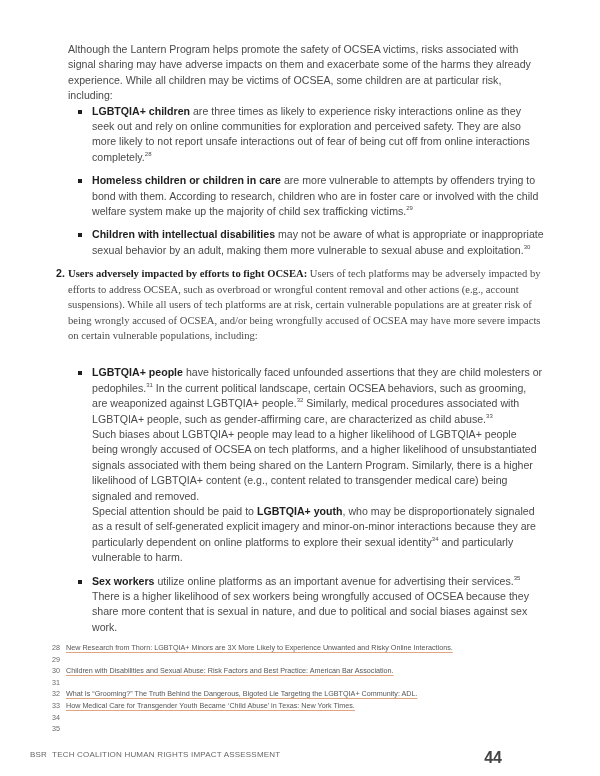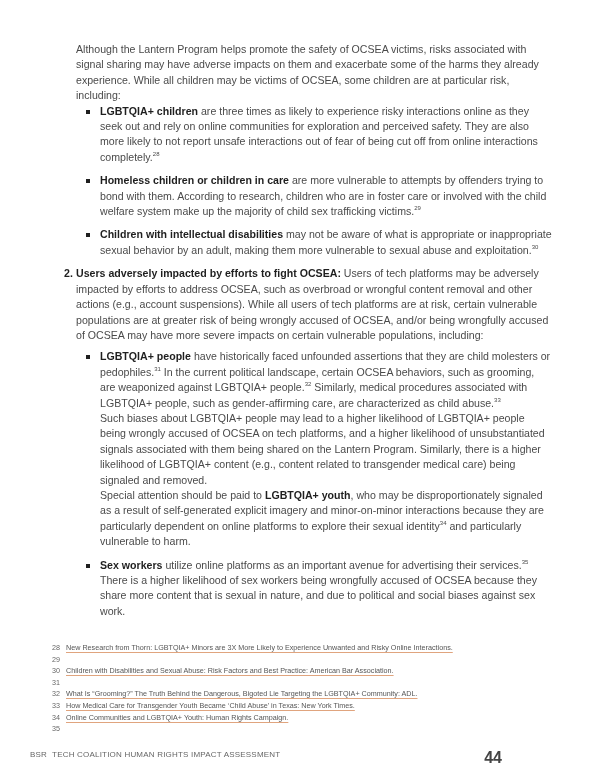--- a/index.html
+++ b/index.html
@@ -1,28 +1,28 @@
 <!DOCTYPE html>
 <html><head>
 <meta charset="utf-8">
 <style>
   html, body { margin: 0; padding: 0; background: #ffffff; }
   body { width: 600px; height: 776px; position: relative; overflow: hidden;
          font-family: "Liberation Sans", "DejaVu Sans", sans-serif; color: #4a4a4a; }
-  .content { position: absolute; left: 76px; top: 42px; width: 476px; font-size: 10.6px; line-height: 15.4px; }
+  .content { position: absolute; left: 68px; top: 42px; width: 476px; font-size: 10.6px; line-height: 15.4px; }
   .content p { margin: 0; }
   b { color: #1f1f1f; font-weight: bold; }
   sup { font-size: 6px; line-height: 0; vertical-align: super; }
   .intro { margin-bottom: 5px; }
   ul.bullets { list-style: none; margin: 0; padding: 0 0 0 24px; }
   ul.bullets li { position: relative; margin-bottom: 8px; }
   ul.bullets li::before { content: ""; position: absolute; left: -14px; top: 6px; width: 4px; height: 4px; background: #1f1f1f; }
   .numbered { position: relative; margin-left: -12px; padding-left: 12px; margin-top: 2px; }
   .numbered .num { position: absolute; left: 0; top: 0; font-weight: bold; color: #1f1f1f; }
-  .numbered .body { margin-bottom: 6px; }
+  .numbered .body { margin-bottom: 22px; font-family: Liberation Serif, serif; }
   .sub-para { margin-top: 8px; }
   .footnotes { position: absolute; left: 52px; top: 642px; width: 500px; font-size: 7.2px; line-height: 11.6px; color: #555; }
   .fn { display: flex; white-space: nowrap; }
   .fn .n { width: 14px; flex: 0 0 14px; color: #666; }
   .fn .t { text-decoration: underline; text-decoration-color: #e0a47e; text-underline-offset: 1.5px; }
   .footer { position: absolute; left: 30px; right: 84px; top: 750px; font-size: 8px; color: #666; letter-spacing: 0.2px; }
   .footer .org { margin-right: 5px; }
   .pagenum { position: absolute; right: 98px; top: 749px; font-size: 16px; font-weight: bold; color: #444; }
 </style>
 </head>
@@ -84,21 +84,20 @@
   <div class="fn">
       <span class="n">32</span>
       <span class="t">What Is “Grooming?” The Truth Behind the Dangerous, Bigoted Lie Targeting the LGBTQIA+ Community: ADL.</span>
     </div>
   <div class="fn">
       <span class="n">33</span>
       <span class="t">How Medical Care for Transgender Youth Became ‘Child Abuse’ in Texas: New York Times.</span>
     </div>
   <div class="fn">
       <span class="n">34</span>
-      <span class="t">Online Communities and LGBTQIA+ Youth: Human Rights Campaign.</span>
     </div>
   <div class="fn">
       <span class="n">35</span>
     </div>
 </div>
 
 <div class="footer">
   <span class="org">BSR</span><span>TECH COALITION HUMAN RIGHTS IMPACT ASSESSMENT</span>
 </div>
 <div class="pagenum">44</div>

